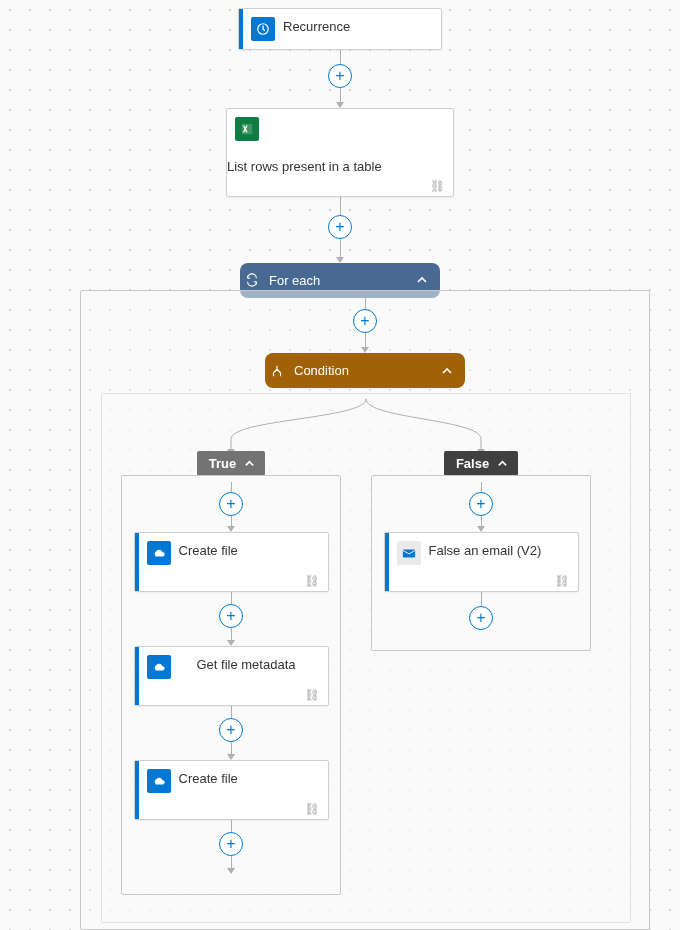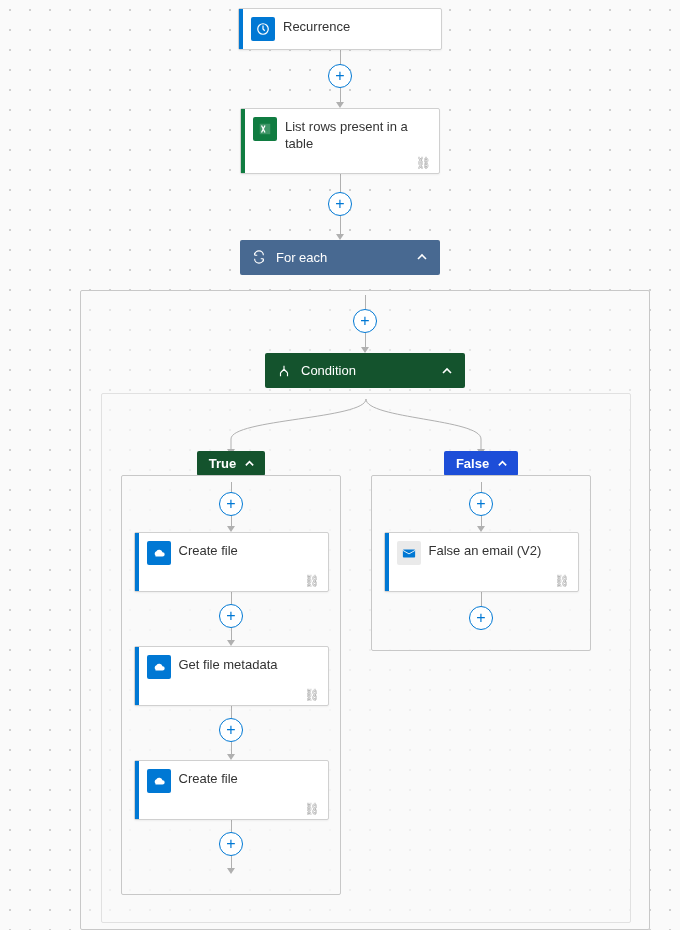--- a/index.html
+++ b/index.html
@@ -54,23 +54,23 @@
       bottom: 3px;
       right: 8px;
       color: #999;
       font-size: 12px;
     }
     .card.tall { min-height: 60px; }
     .card.tall .label { padding: 10px 14px 20px 0; }
     .dark-card {
       display: flex;
       align-items: center;
-      border-radius: 2px;
+      border-radius: 8px;
       color: #fff;
-      padding: 10px 12px;
+      padding: 10px 5px;
       position: relative;
     }
     .dark-card .icon { margin-right: 10px; display: inline-flex; }
     .dark-card .chev {
       position: absolute;
       right: 12px;
       top: 50%;
       transform: translateY(-50%);
     }
     .badge {
@@ -136,21 +136,21 @@
     <div class="label">Recurrence</div>
   </div>
 
   <div class="connector">
     <div class="line" style="height:14px;"></div>
     <div class="add-btn">+</div>
     <div class="line" style="height:14px;"></div>
     <div class="arrow"></div>
   </div>
 
-  <div class="card tall" style="width:200px;">
+  <div class="card tall" style="width:228px;flex-direction:column;">
     <div class="accent" style="background:#107c41;"></div>
     <div class="icon-box" style="background:#107c41;">
       <svg class="icon-svg" width="14" height="14" viewBox="0 0 16 16">
           <rect x="2" y="2" width="12" height="12" fill="#fff" opacity="0.2"></rect>
           <path d="M4 4l4 8M8 4l-4 8" stroke="#fff" stroke-width="1.5"></path>
         </svg>
     </div>
     <div class="label">List rows present in a table</div>
     <div class="link-icon">⛓</div>
   </div>
@@ -181,21 +181,21 @@
 <div class="container-box" style="position:absolute; left:80px; top:290px; width:570px; height:640px;">
 
   <div class="flow-col" style="padding-top:4px;">
     <div class="connector">
       <div class="line" style="height:14px;"></div>
       <div class="add-btn">+</div>
       <div class="line" style="height:14px;"></div>
       <div class="arrow"></div>
     </div>
 
-    <div class="dark-card" style="background:#14532d; width:200px;">
+    <div class="dark-card" style="background:#a16207; width:200px;">
       <span class="icon">
         <svg width="14" height="14" viewBox="0 0 16 16">
             <path d="M8 2v4M8 6l-4 4M8 6l4 4M4 10v4M12 10v4" stroke="#fff" stroke-width="1.3" fill="none"></path>
           </svg>
       </span>
       <span>Condition</span>
       <span class="chev chev-up">
         <svg width="12" height="12" viewBox="0 0 12 12">
             <path d="M2 8l4-4 4 4" stroke="#fff" stroke-width="1.6" fill="none"></path>
           </svg>
@@ -206,21 +206,21 @@
   <svg style="position:absolute; left:0; top:108px; width:570px; height:56px;">
     <path d="M285 0 C285 20, 150 20, 150 40 L150 50" stroke="#b0b0b0" stroke-width="1" fill="none"></path>
     <path d="M285 0 C285 20, 400 20, 400 40 L400 50" stroke="#b0b0b0" stroke-width="1" fill="none"></path>
     <path d="M146 50 L150 56 L154 50 Z" fill="#b0b0b0"></path>
     <path d="M396 50 L400 56 L404 50 Z" fill="#b0b0b0"></path>
   </svg>
 
   <div class="container-box" style="position:absolute; left:20px; top:102px; width:530px; height:530px; z-index:-1;"></div>
 
   <div style="position:absolute; left:40px; top:160px; width:220px;" class="flow-col">
-    <div class="badge" style="background:#14532d;text-align:right;">
+    <div class="badge" style="background:#737373;text-align:right;">
       <span>True</span>
       <span class="chev chev-up">
         <svg width="11" height="11" viewBox="0 0 12 12">
             <path d="M2 8l4-4 4 4" stroke="#fff" stroke-width="1.8" fill="none"></path>
           </svg>
       </span>
     </div>
 
     <div class="container-box" style="width:220px; margin-top:-1px; padding:6px 0 20px 0; display:flex; flex-direction:column; align-items:center;">
 
@@ -242,21 +242,21 @@
         <div class="link-icon">⛓</div>
       </div>
 
       <div class="connector">
         <div class="line" style="height:12px;"></div>
         <div class="add-btn">+</div>
         <div class="line" style="height:12px;"></div>
         <div class="arrow"></div>
       </div>
 
-      <div class="card tall" style="width:195px;">
+      <div class="card tall" style="width:195px;text-align:center;">
         <div class="accent" style="background:#0078d4;"></div>
         <div class="icon-box" style="background:#0078d4;">
           <svg class="icon-svg" width="14" height="14" viewBox="0 0 16 16">
               <path d="M4 11a3 3 0 0 1 1-5 4 4 0 0 1 7 1 2.5 2.5 0 0 1 0 5H4z" fill="#fff"></path>
             </svg>
         </div>
         <div class="label">Get file metadata</div>
         <div class="link-icon">⛓</div>
       </div>
 
@@ -282,21 +282,21 @@
         <div class="line" style="height:12px;"></div>
         <div class="add-btn">+</div>
         <div class="line" style="height:12px;"></div>
         <div class="arrow"></div>
       </div>
 
     </div>
   </div>
 
   <div style="position:absolute; left:290px; top:160px; width:220px;" class="flow-col">
-    <div class="badge" style="background:#1d4ed8;">
+    <div class="badge" style="background:#404040;">
       <span>False</span>
       <span class="chev chev-up">
         <svg width="11" height="11" viewBox="0 0 12 12">
             <path d="M2 8l4-4 4 4" stroke="#fff" stroke-width="1.8" fill="none"></path>
           </svg>
       </span>
     </div>
 
     <div class="container-box" style="width:220px; margin-top:-1px; padding:6px 0 20px 0; display:flex; flex-direction:column; align-items:center;">
 

